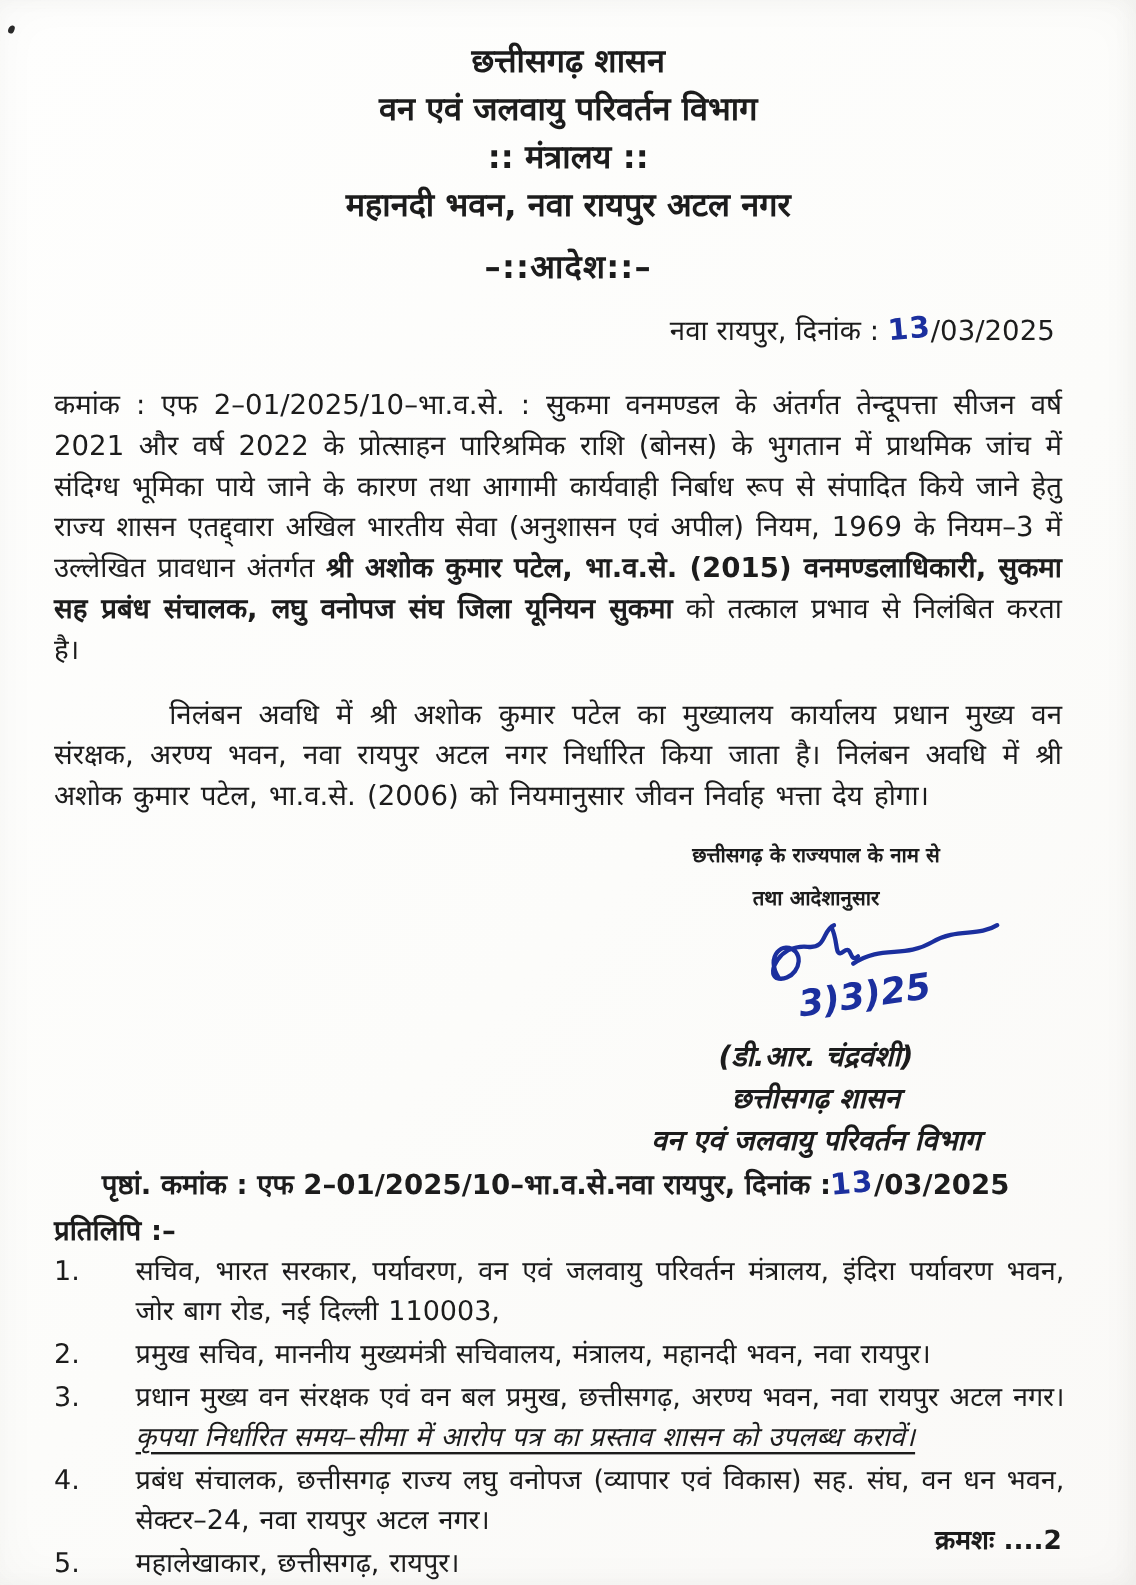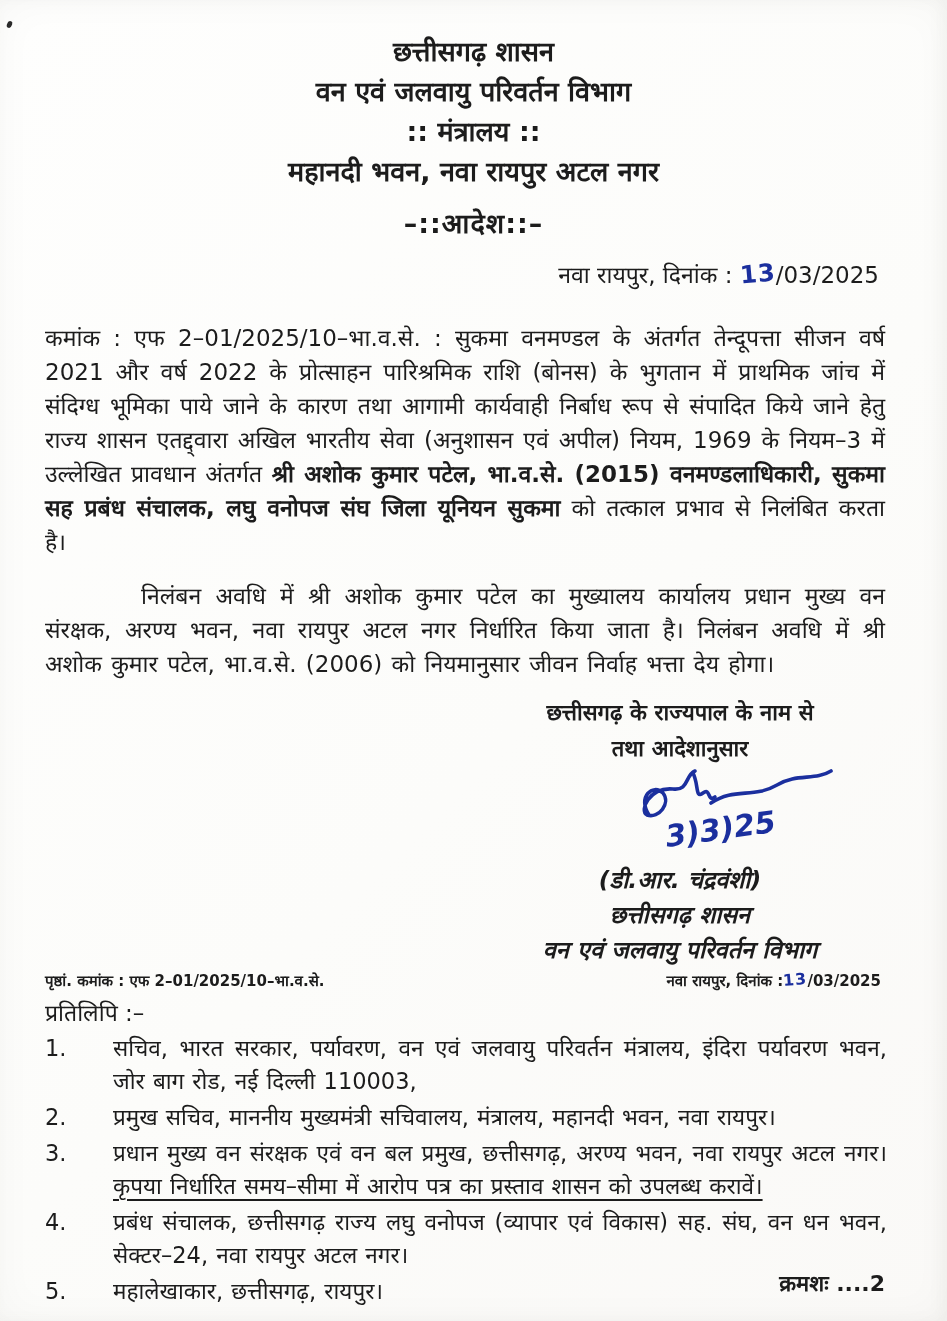--- a/index.html
+++ b/index.html
@@ -16,31 +16,31 @@
   }
   .speck{position:absolute;left:7px;top:21px;width:5px;height:7px;background:#2a2a2a;border-radius:60% 40% 55% 45%;transform:rotate(18deg);}
   .header{padding-top:32px;text-align:center;font-size:27px;font-weight:600;line-height:40px;}
   .header .u{text-decoration-thickness:2px;text-underline-offset:7px;}
   .order-title{margin-top:12px;font-size:27px;font-weight:700;letter-spacing:1px;}
   .date-top{margin:14px 68px 0 0;text-align:right;font-size:23px;font-weight:500;}
   .hand{color:#1b2f9e;font-weight:700;display:inline-block;transform:rotate(-5deg) translateY(-1px);font-size:1.06em;letter-spacing:1px;}
   .body-par{margin:31px 62px 0 45px;font-size:23px;line-height:34px;text-align:justify;font-weight:500;word-spacing:2px;}
   .body-par .bold{font-weight:800;}
   .par2{text-indent:96px;margin-top:20px;}
-  .signoff{width:430px;margin:14px 52px 0 auto;text-align:center;font-size:22px;font-weight:600;line-height:36px;}
+  .signoff{width:430px;margin:14px 52px 0 auto;text-align:center;font-size:17px;font-weight:600;line-height:36px;}
   .sig-wrap{width:430px;margin:0 52px 0 auto;height:96px;position:relative;}
   .sig-wrap svg{position:absolute;left:150px;top:-8px;}
   .signatory{width:430px;margin:0 52px 0 auto;text-align:center;font-size:23.5px;font-weight:600;line-height:35px;font-style:italic;}
-  .footer-row{display:flex;justify-content:space-between;margin:2px 66px 0 45px;font-size:15px;font-weight:600;}
-  .copy-label{margin:6px 0 4px 45px;font-size:23px;font-weight:400;}
+  .footer-row{display:flex;justify-content:center;margin:2px 66px 0 45px;font-size:23px;font-weight:600;}
+  .copy-label{margin:6px 0 4px 45px;font-size:23px;font-weight:700;}
   .copy-list{margin:0 60px 0 45px;}
   .copy-item{display:flex;font-size:22.5px;line-height:33px;font-weight:500;margin-bottom:3px;}
   .copy-item .num{width:68px;flex:0 0 68px;}
   .copy-item .txt{flex:1;text-align:justify;word-spacing:1px;}
-  .ul{ text-decoration:underline;text-decoration-thickness:2px;text-underline-offset:5px;}
+  .ul{ text-decoration:underline;text-decoration-thickness:2px;text-underline-offset:5px;font-style:italic;}
   .continuation{position:absolute;right:62px;bottom:24px;font-size:22px;font-weight:600;}
 </style>
 </head>
 <body>
 
 <div class="page">
   <div class="speck"></div>
 
   <div class="header">
     <div>छत्तीसगढ़ शासन</div>

